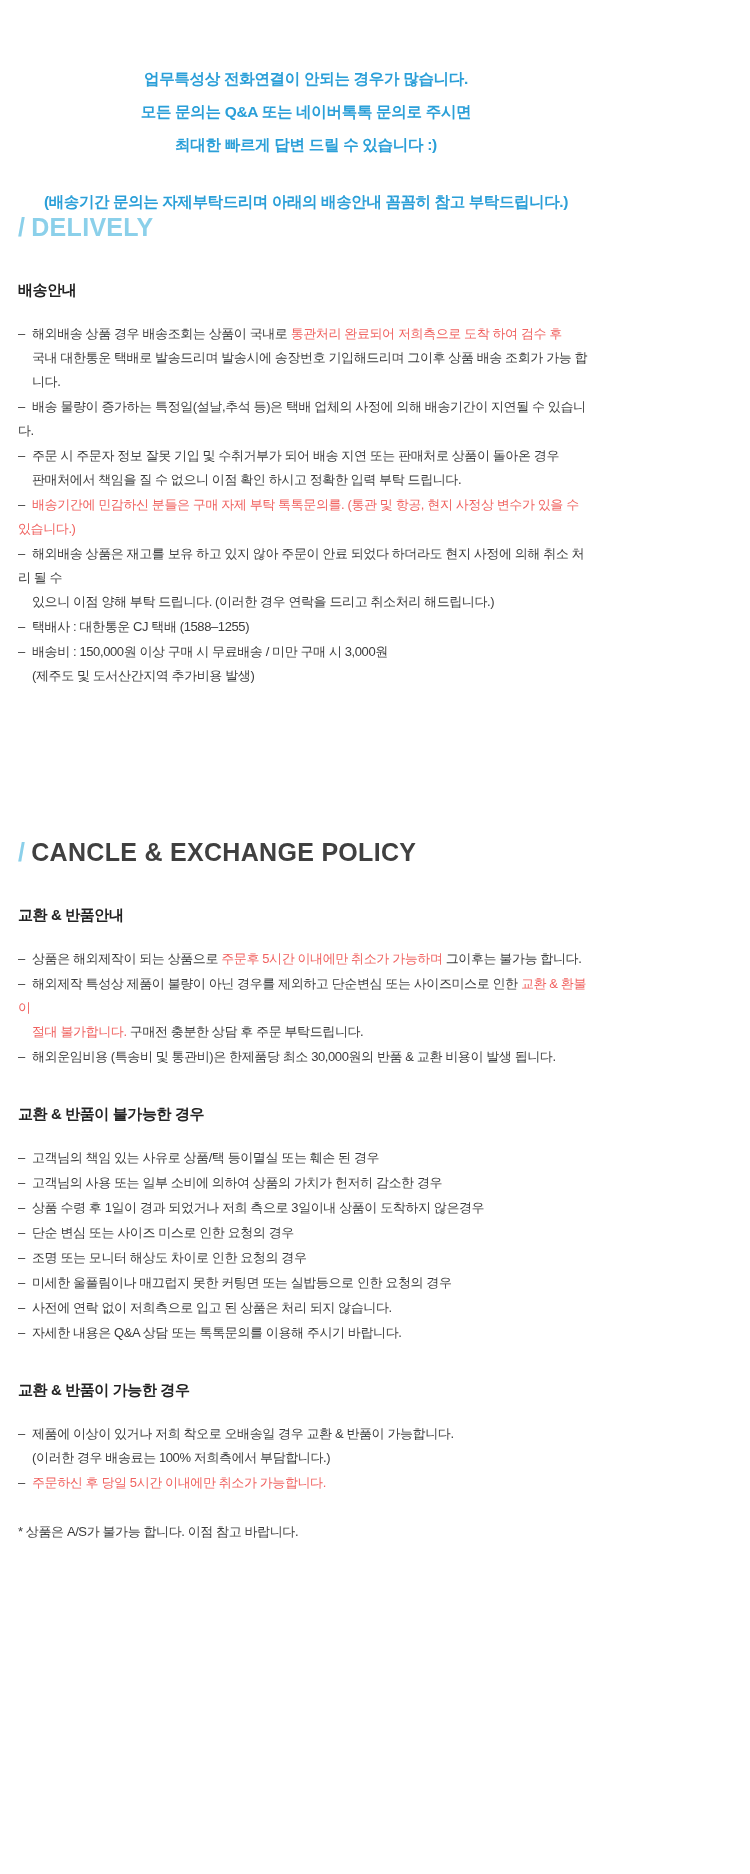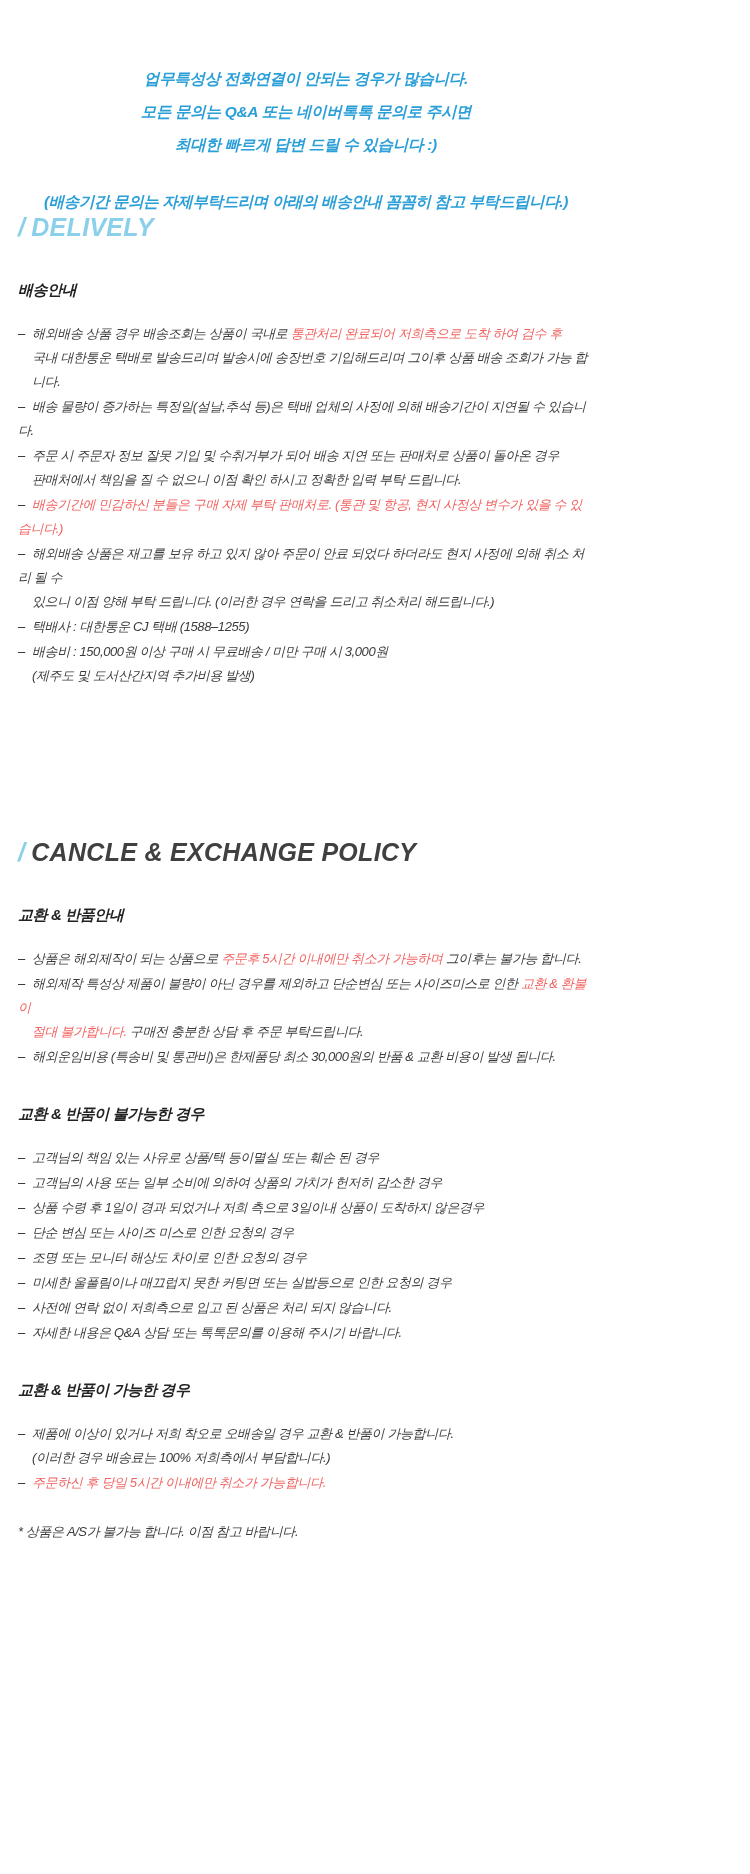--- a/index.html
+++ b/index.html
@@ -12,21 +12,20 @@
     min-height: 1874px;
     font-family: "Liberation Sans", sans-serif;
     color: #333333;
     -webkit-font-smoothing: antialiased;
   }
   .page {
     width: 612px;
     min-height: 1874px;
     position: relative;
     box-sizing: border-box;
-    font-style: italic;
   }
 
   
   .notice {
     padding-top: 62px;
     text-align: center;
   }
   .notice-line {
     color: #2a9fd8;
     font-size: 15.5px;
@@ -132,21 +131,21 @@
       <li>
         <span class="dash">–</span><span>배송 물량이 증가하는 특정일(설날,추석 등)은 택배 업체의 사정에 의해 배송기간이 지연될 수 있습니다.</span>
       </li>
 
       <li>
         <span class="dash">–</span><span>주문 시 주문자 정보 잘못 기입 및 수취거부가 되어 배송 지연 또는 판매처로 상품이 돌아온 경우</span>
         <span class="cont">판매처에서 책임을 질 수 없으니 이점 확인 하시고 정확한 입력 부탁 드립니다.</span>
       </li>
 
       <li class="redline">
-        <span class="dash red">–</span><span class="red">배송기간에 민감하신 분들은 </span><span class="red">구매 자제 부탁 판매처로.</span><span class="red"> (통관 및 항공, 현지 사정상 변수가 있을 수 있습니다.)</span>
+        <span class="dash red">–</span><span class="red">배송기간에 민감하신 분들은 </span><span class="red">구매 자제 부탁 톡톡문의를.</span><span class="red"> (통관 및 항공, 현지 사정상 변수가 있을 수 있습니다.)</span>
       </li>
 
       <li>
         <span class="dash">–</span><span>해외배송 상품은 재고를 보유 하고 있지 않아 주문이 안료 되었다 하더라도 현지 사정에 의해 취소 처리 될 수</span>
         <span class="cont">있으니 이점 양해 부탁 드립니다. (이러한 경우 연락을 드리고 취소처리 해드립니다.)</span>
       </li>
 
       <li>
         <span class="dash">–</span><span>택배사 :  대한통운 CJ 택배 (1588–1255)</span>
       </li>

